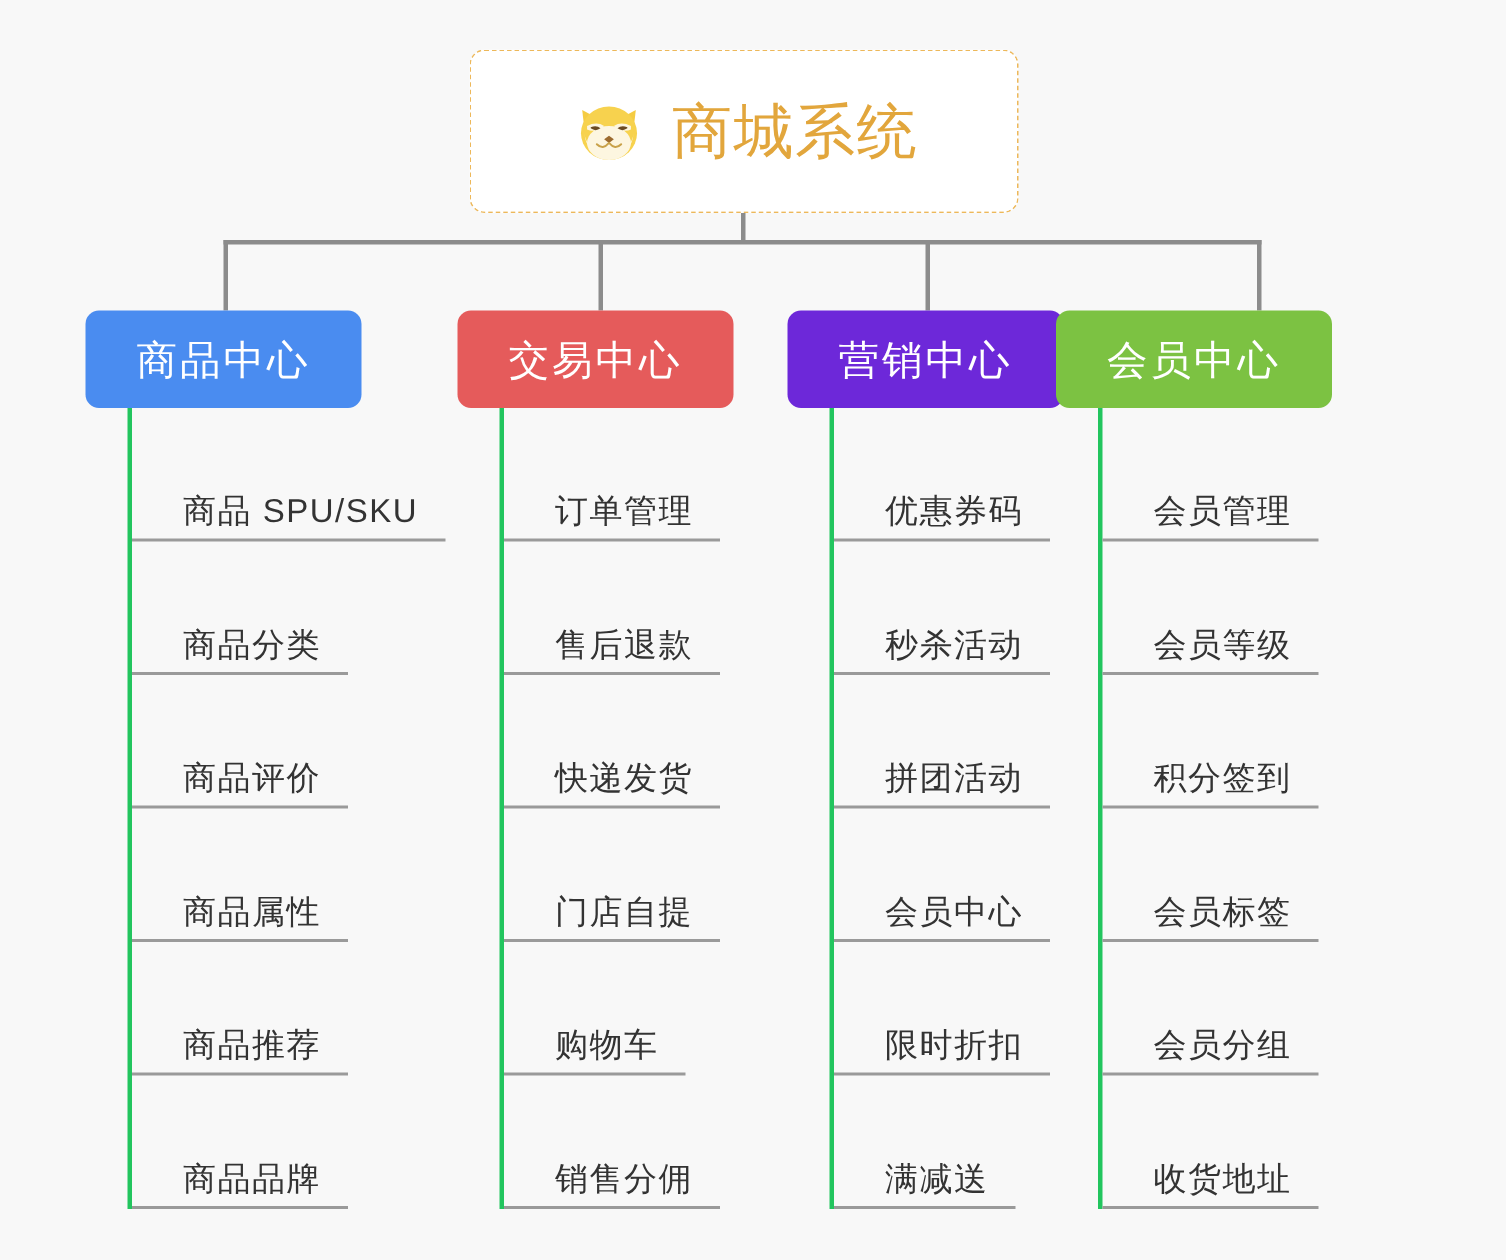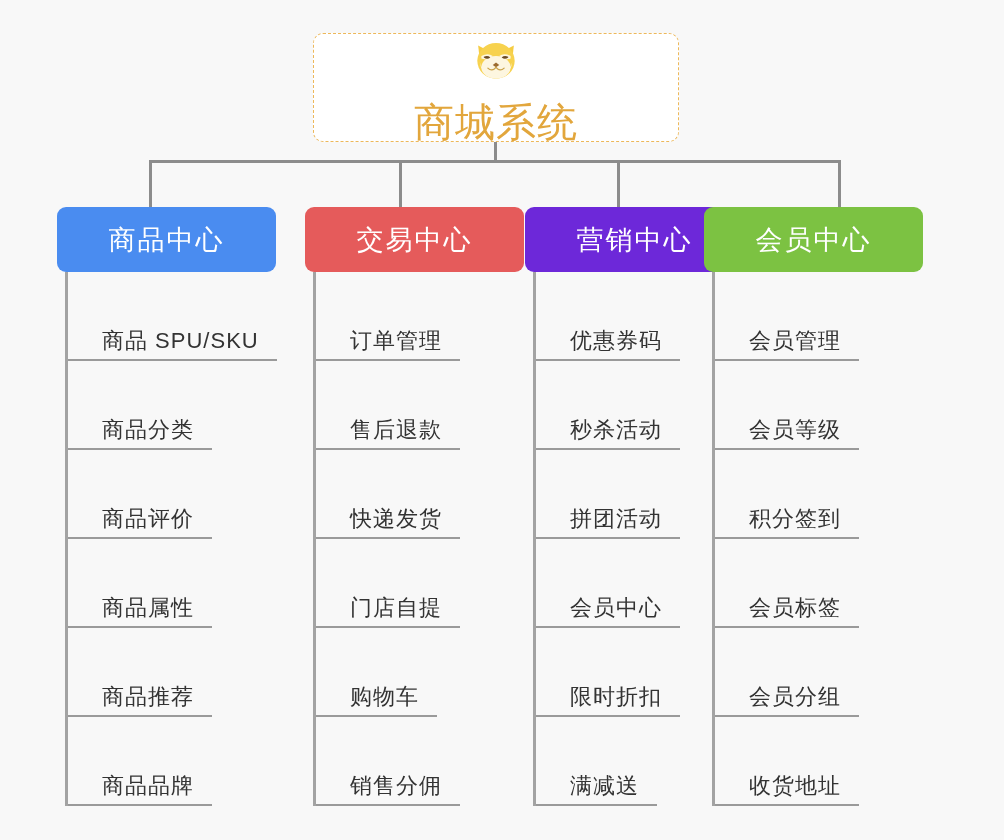--- a/index.html
+++ b/index.html
@@ -30,21 +30,20 @@
     width: 366px;
     height: 109px;
     box-sizing: border-box;
     background: #ffffff;
     border: 1px dashed #edb85a;
     border-radius: 10px;
     display: flex;
     align-items: center;
     justify-content: center;
     gap: 16px;
-    flex-direction: column;
   }
   .root-icon {
     width: 52px;
     height: 52px;
     flex: 0 0 auto;
     display: block;
   }
   .root-title {
     font-size: 40px;
     line-height: 1;
@@ -76,39 +75,39 @@
     height: 47px;
   }
 
   
   .column {
     position: absolute;
     top: 207px;
     width: 188px;
   }
   .col-header {
-    width: 219px;
+    width: 184px;
     height: 65px;
     box-sizing: border-box;
     border-radius: 9px;
     display: flex;
     align-items: center;
     justify-content: center;
     color: #ffffff;
     font-size: 27px;
     letter-spacing: 2px;
     white-space: nowrap;
   }
 
   
   .leaf-list {
     position: relative;
-    margin-left: 8px;
+    margin-left: 28px;
     padding-top: 0;
-    border-left: 3px solid #a3a3a3;
+    border-left: 3px solid #22c55e;
     list-style: none;
     margin-top: 0;
     margin-bottom: 0;
     padding-left: 0;
   }
   .leaf-item {
     height: 89px;
     box-sizing: border-box;
     position: relative;
     display: flex;

